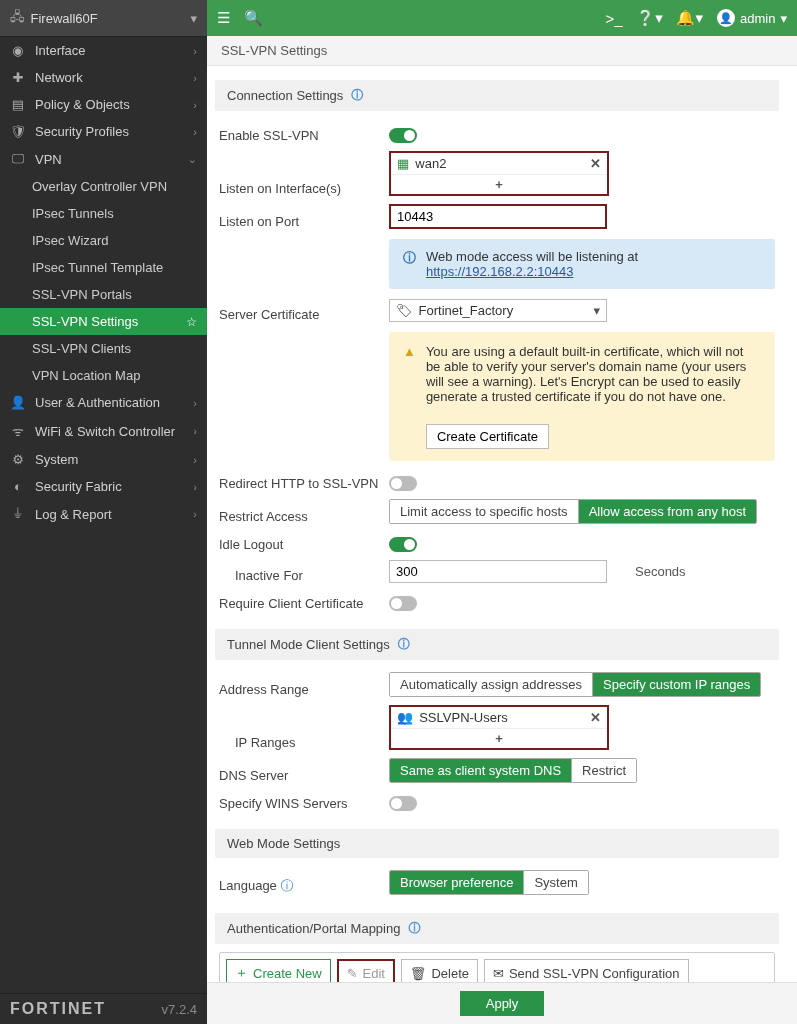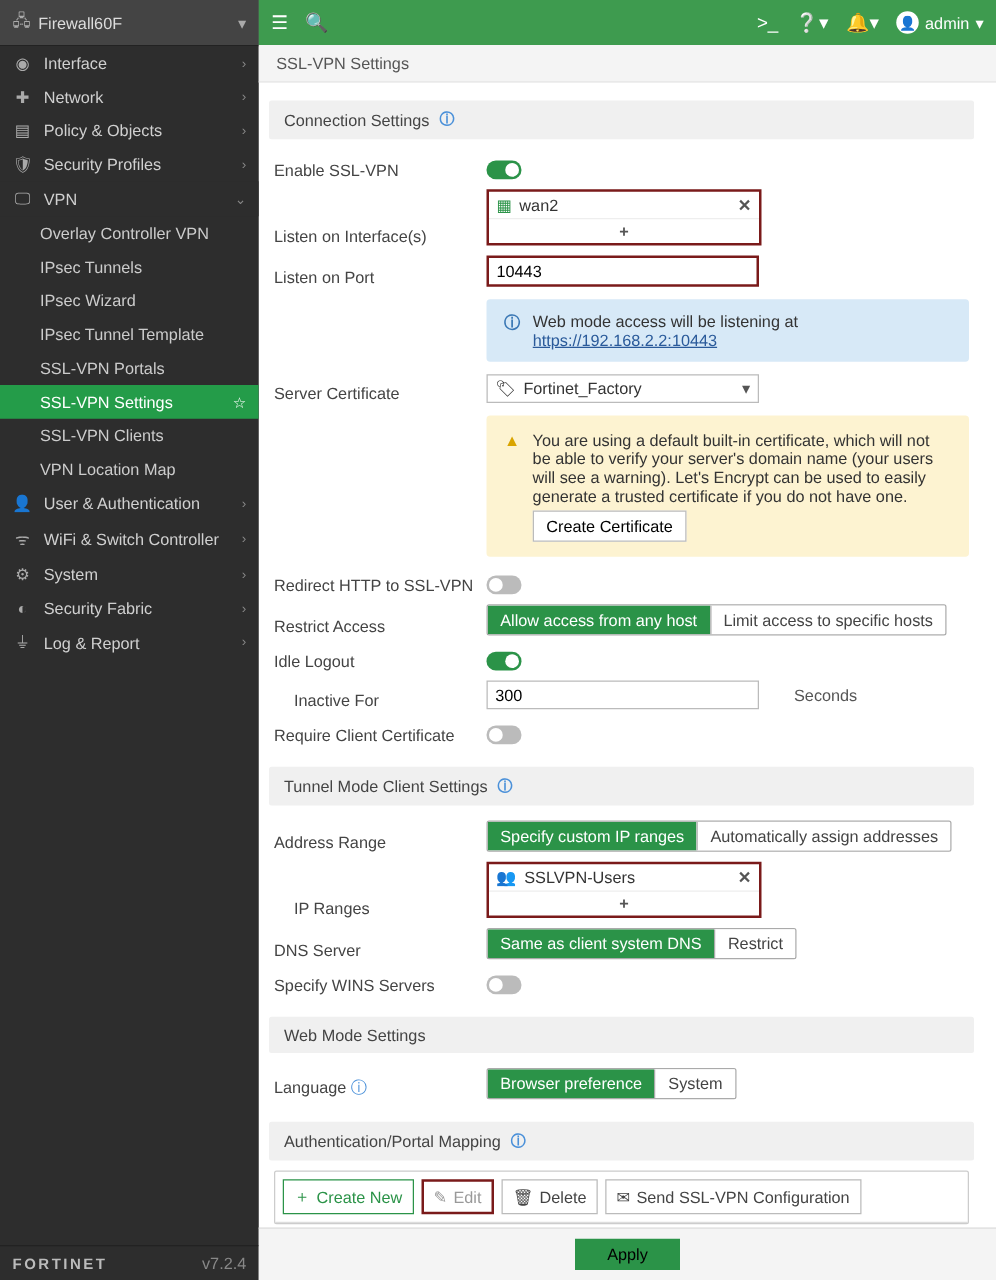--- a/index.html
+++ b/index.html
@@ -15,21 +15,21 @@
 .nav-item{display:flex;align-items:center;gap:9px;padding:6px 10px;cursor:pointer;color:#d0d0d0}
 .nav-item .icon{width:16px;text-align:center;color:#aaa;font-size:13px}
 .nav-item .label{flex:1;font-size:13px}
 .nav-item .chev{color:#888;font-size:11px}
 .nav-item.top{font-weight:400}
 .nav-item.open{background:#2d2d2d}
 .nav-sub{display:flex;align-items:center;padding:6px 10px 6px 32px;cursor:pointer;color:#ccc;font-size:13px}
 .nav-sub.active{background:#249c49;color:#fff}
 .nav-sub .star{margin-left:auto;color:#fff;font-size:12px}
 .sidebar-footer{padding:6px 10px;display:flex;justify-content:space-between;align-items:center;color:#888;font-size:11px;border-top:1px solid #222}
-.brand{letter-spacing:2px;font-weight:bold;color:#bbb;font-size:12px}
+.brand{letter-spacing:2px;font-weight:bold;color:#bbb;font-size:16px}
 
 .main{flex:1;display:flex;flex-direction:column;min-width:0}
 .topbar{height:36px;background:#3e9b4f;color:#fff;display:flex;align-items:center;padding:0 10px;gap:14px}
 .topbar .grow{flex:1}
 .topbar .tb-icon{cursor:pointer;font-size:15px}
 .topbar .user{display:flex;align-items:center;gap:5px;cursor:pointer}
 .topbar .avatar{width:18px;height:18px;border-radius:50%;background:#fff;color:#3e9b4f;display:inline-flex;align-items:center;justify-content:center;font-size:11px;font-weight:bold}
 
 .crumb{padding:7px 14px;color:#555;border-bottom:1px solid #e5e5e5;background:#f4f4f4}
 .content{flex:1;overflow:auto;padding:0 10px 10px 0}
@@ -52,33 +52,33 @@
 input.text{border:1px solid #bbb;padding:3px 6px;min-width:218px;font-size:13px}
 input.text.hl{border:2px solid #7a1a1a}
 .select{border:1px solid #bbb;padding:3px 6px;min-width:218px;display:flex;align-items:center;gap:6px;background:#fff;cursor:pointer}
 .select .caret{margin-left:auto;color:#555}
 .info-box{background:#d7e9f7;border-radius:3px;padding:10px 14px;margin:6px 12px 6px 182px;max-width:400px;display:flex;gap:10px}
 .info-box .i-icon{color:#3b78b5;font-weight:bold}
 .info-box a{color:#2a5a9a;text-decoration:underline}
 .warn-box{background:#fdf3d1;border-radius:3px;padding:12px 14px;margin:6px 12px 6px 182px;display:flex;gap:10px;align-items:flex-start}
 .warn-box .w-icon{color:#d9a400}
 .warn-box .wb-body{flex:1}
-.warn-box button{margin-top:4px;background:#fff;border:1px solid #bbb;padding:4px 10px;cursor:pointer}
+.warn-box button{margin-top:20px;background:#fff;border:1px solid #bbb;padding:4px 10px;cursor:pointer}
 .seg{display:flex;border:1px solid #aaa;border-radius:2px;overflow:hidden}
 .seg .opt{padding:4px 10px;background:#fff;cursor:pointer;color:#444;border-left:1px solid #aaa}
 .seg .opt:first-child{border-left:none}
 .seg .opt.active{background:#2b9348;color:#fff}
 .unit{color:#555;margin-left:22px}
 .auth-panel{border:1px solid #ccc;margin:4px 12px;border-radius:2px}
 .auth-tools{display:flex;gap:6px;padding:6px;border-bottom:1px solid #ddd}
 .btn{border:1px solid #bbb;background:#fff;padding:4px 8px;display:flex;align-items:center;gap:5px;cursor:pointer;font-size:13px;color:#444}
 .btn.green{color:#2b9348;border-color:#2b9348}
 .btn.hl{border:2px solid #7a1a1a;color:#999}
 .apply-bar{text-align:center;padding:8px;border-top:1px solid #ddd;background:#f4f4f4}
-.apply-bar button{background:#2b9348;color:#000000;border:none;padding:5px 26px;cursor:pointer}
+.apply-bar button{background:#2b9348;color:#ffffff;border:none;padding:5px 26px;cursor:pointer}
 </style>
 </head>
 <body>
 
 <div class="app">
 
   <div class="sidebar">
     <div class="device-bar">
       <span class="dev-icon">🖧</span>
       <span class="name">Firewall60F</span>
@@ -246,22 +246,22 @@
         <div class="lbl">Redirect HTTP to SSL-VPN</div>
         <div class="ctl">
             <div class="toggle off"></div>
           </div>
       </div>
 
       <div class="form-row">
         <div class="lbl">Restrict Access</div>
         <div class="ctl">
           <div class="seg">
+            <div class="opt">Limit access to specific hosts</div>
             <div class="opt active">Allow access from any host</div>
-            <div class="opt">Limit access to specific hosts</div>
           </div>
         </div>
       </div>
 
       <div class="form-row">
         <div class="lbl">Idle Logout</div>
         <div class="ctl">
             <div class="toggle"></div>
           </div>
       </div>
@@ -283,22 +283,22 @@
 
       <div class="section-head">
           <span>Tunnel Mode Client Settings</span>
           <span class="info">ⓘ</span>
         </div>
 
       <div class="form-row">
         <div class="lbl">Address Range</div>
         <div class="ctl">
           <div class="seg">
+            <div class="opt">Automatically assign addresses</div>
             <div class="opt active">Specify custom IP ranges</div>
-            <div class="opt">Automatically assign addresses</div>
           </div>
         </div>
       </div>
 
       <div class="form-row">
         <div class="lbl indent">IP Ranges</div>
         <div class="ctl">
           <div class="tagbox">
             <div class="tag-row">
                 <span class="t-icon">👥</span>

